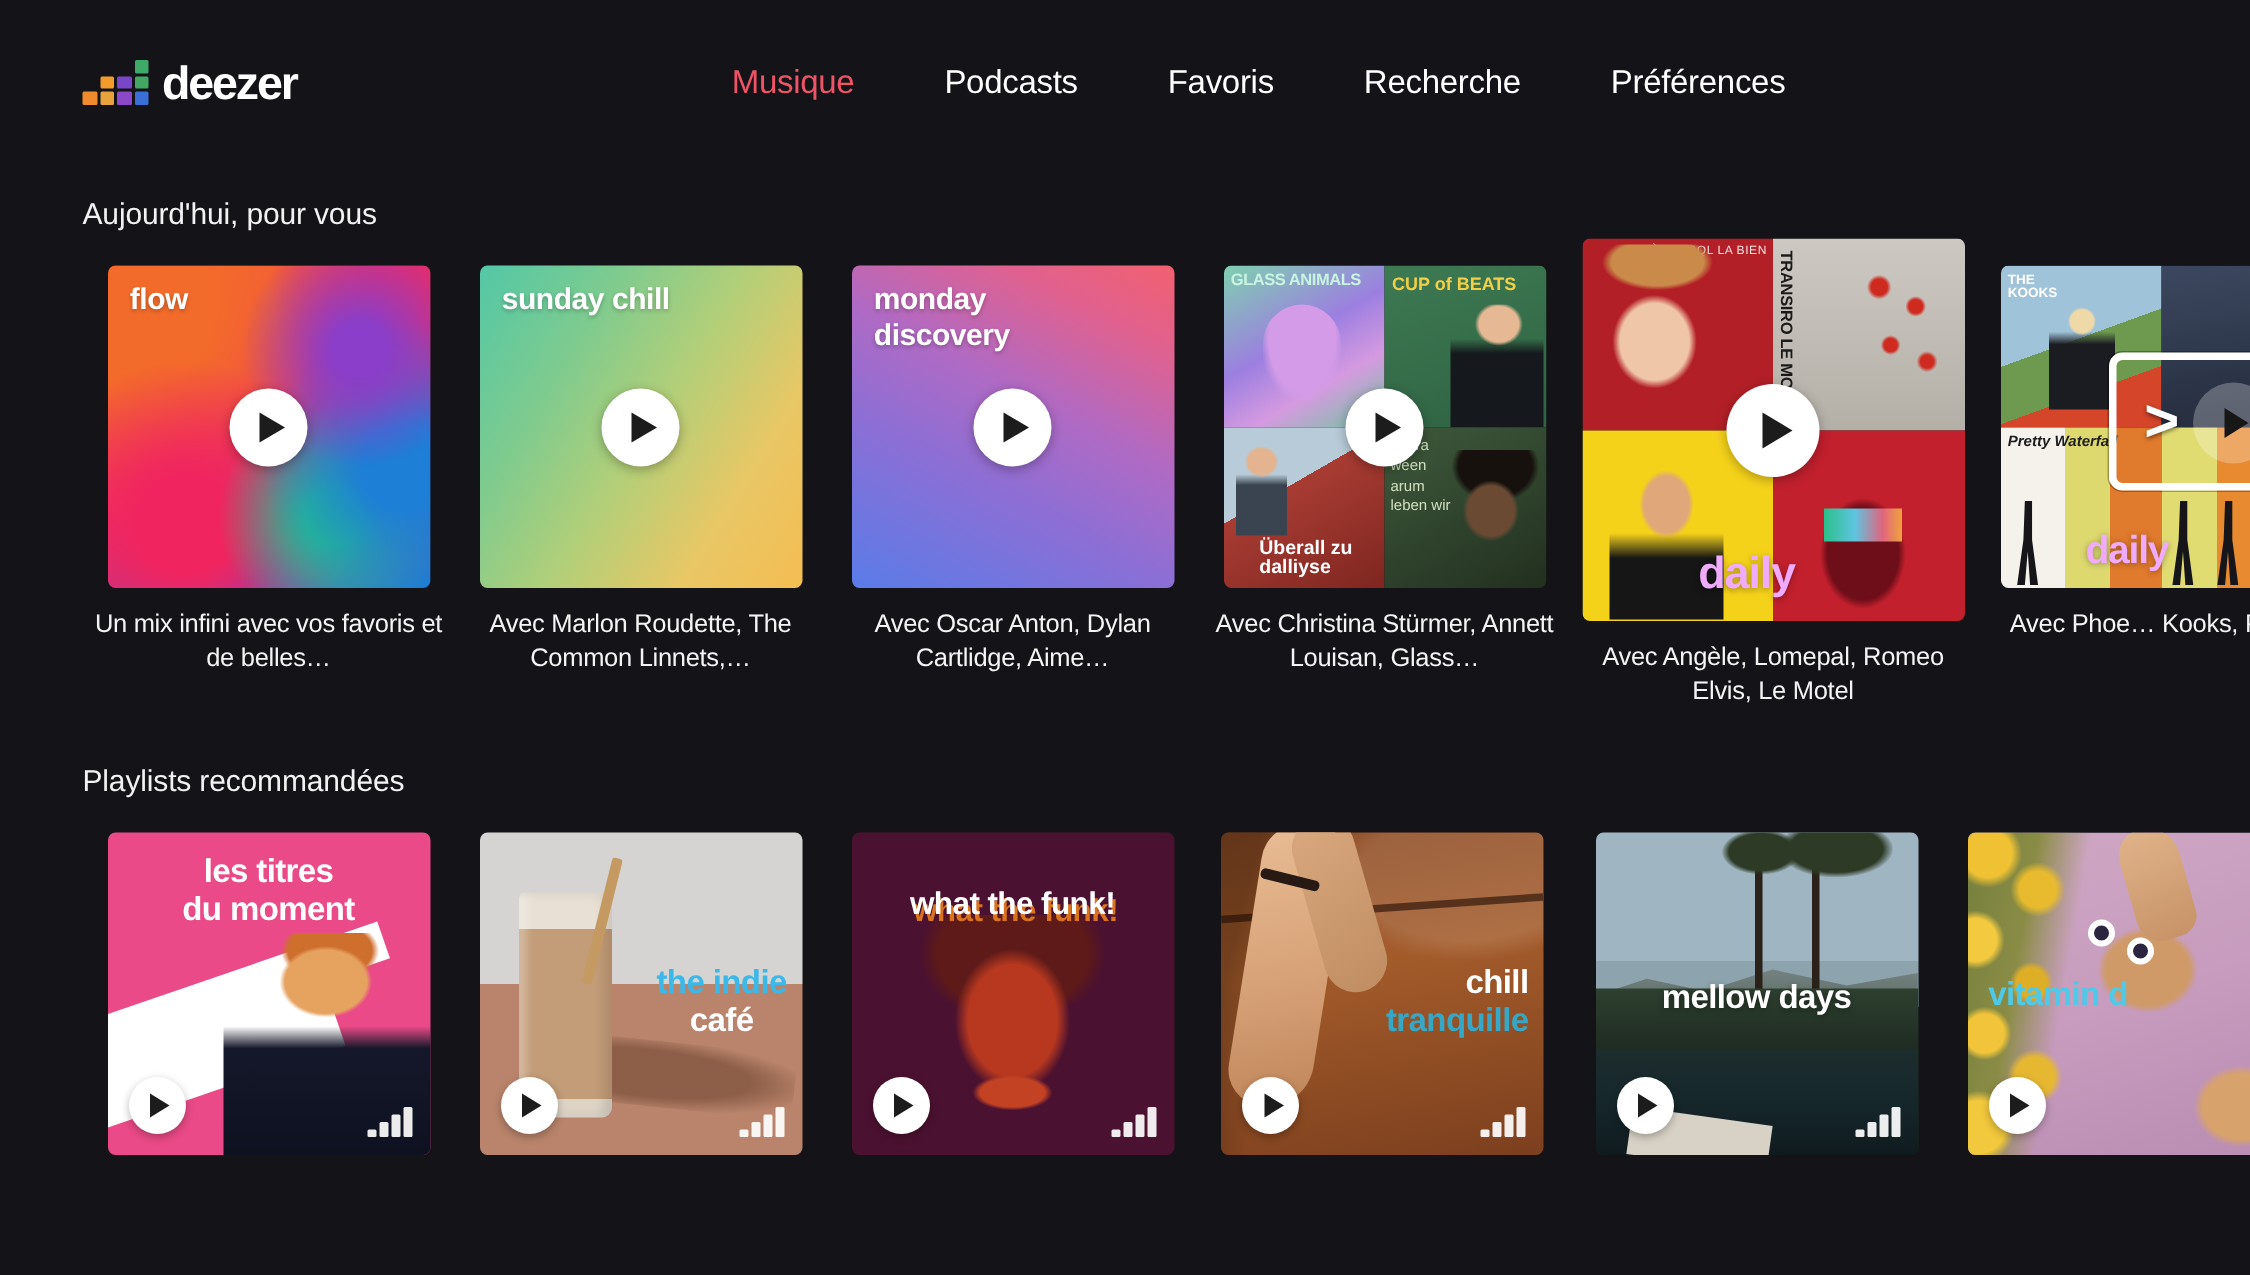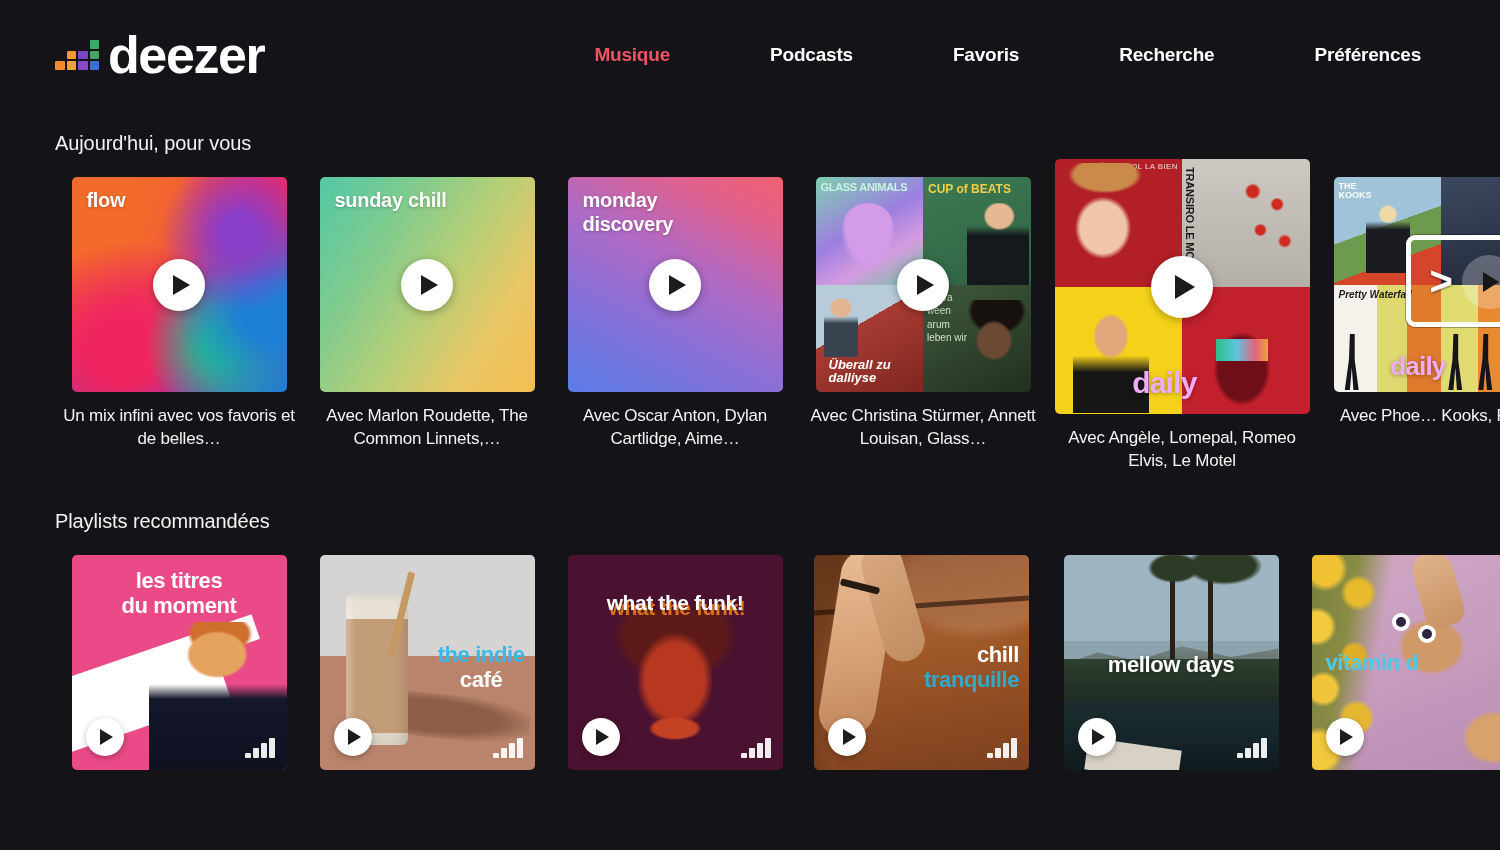--- a/index.html
+++ b/index.html
@@ -21,35 +21,34 @@
   .logo-wrap { display:flex; align-items:center; gap:9px; }
   .logo-bars {
     width:44px; height:30px;
     display:grid;
     grid-template-columns:repeat(4,1fr);
     grid-template-rows:repeat(3,1fr);
     gap:2px;
   }
   .logo-bars i { display:block; border-radius:1px; }
   .logo-word {
-    font-size:52px; font-weight:700; letter-spacing:-1.4px;
+    font-size:31px; font-weight:700; letter-spacing:-1.4px;
     color:#ffffff; line-height:1;
   }
   .nav {
     display:flex; align-items:center;
     gap:60px;
     margin-left:290px;
   }
   .nav-item {
-    font-size:19px; font-weight:700; color:#ffffff;
+    font-size:22px; font-weight:400; color:#ffffff;
     letter-spacing:-0.2px;
     background:none; border:none; cursor:pointer;
     font-family:"Liberation Sans", sans-serif;
     white-space:nowrap;
-    margin-left:40px;
   }
   .nav-item.active { color:#ef5466; }
 
   
   .section { padding-left:55px; }
   .section-title {
     font-size:20px; font-weight:400; color:#f2f2f2;
     letter-spacing:-0.1px;
     margin-bottom:22px;
   }
@@ -440,21 +439,21 @@
           <div class="cq" style="background:linear-gradient(150deg,#7fd0b0,#9c7fe0 45%,#d59ae0 70%,#6fc79e)">
             <div class="cq-txt" style="left:5px;top:5px;font-size:11px;color:#c8f5e0;letter-spacing:-.3px">GLASS ANIMALS</div>
             <div style="position:absolute;left:26px;top:26px;width:52px;height:64px;border-radius:26px 26px 10px 10px;background:radial-gradient(ellipse at 50% 35%,#d49ce8 0 60%,rgba(212,156,232,0) 75%)"></div>
           </div>
           <div class="cq" style="background:linear-gradient(160deg,#3d7a52,#2f6243)">
             <div class="cq-txt" style="left:5px;top:6px;font-size:12px;color:#f3cf48;line-height:1.05">CUP of BEATS</div>
             <div style="position:absolute;right:2px;bottom:0;width:62px;height:82px;background:radial-gradient(ellipse 20px 18px at 52% 16%,#e6b894 0 66%,rgba(230,184,148,0) 80%),linear-gradient(180deg,rgba(0,0,0,0) 28%,#15181c 40%)"></div>
           </div>
           <div class="cq" style="background:linear-gradient(150deg,#b8cbd8 0 38%,#a83c33 38%,#7e2620)">
             <div style="position:absolute;left:8px;top:12px;width:34px;height:60px;background:radial-gradient(ellipse 14px 13px at 50% 18%,#e3b48f 0 66%,rgba(227,180,143,0) 80%),linear-gradient(180deg,rgba(0,0,0,0) 32%,#3a4450 44%)"></div>
-            <div class="cq-txt" style="left:13px;bottom:8px;font-size:13px;color:#fff;line-height:1;font-style:italic">Überall zu dalliyse</div>
+            <div class="cq-txt" style="left:24px;bottom:8px;font-size:13px;color:#fff;line-height:1;">Überall zu dalliyse</div>
           </div>
           <div class="cq" style="background:linear-gradient(150deg,#3f5a3c,#22301f)">
             <div class="cq-txt" style="left:4px;top:6px;font-size:10px;color:#cfe0bf;font-weight:400;line-height:1.35;width:46px">andra ween arum leben wir</div>
             <div style="position:absolute;right:-4px;bottom:0;width:76px;height:92px;background:radial-gradient(ellipse 24px 26px at 46% 44%,#6b4a34 0 64%,rgba(107,74,52,0) 78%),radial-gradient(ellipse 34px 28px at 50% 12%,#16110d 0 72%,rgba(22,17,13,0) 86%)"></div>
           </div>
         </div>
         <button class="play-c">
             <span class="tri"></span>
           </button>
       </div>

